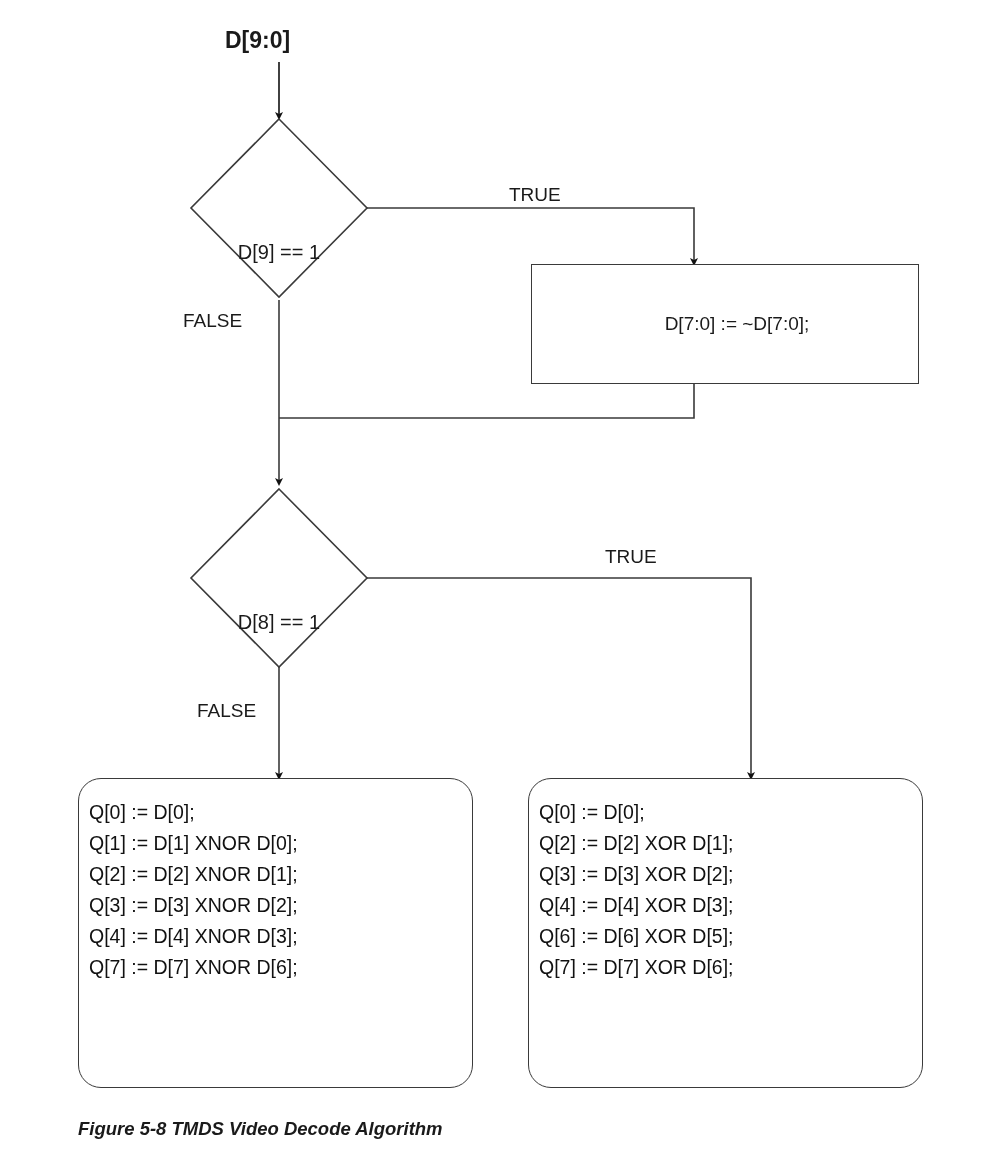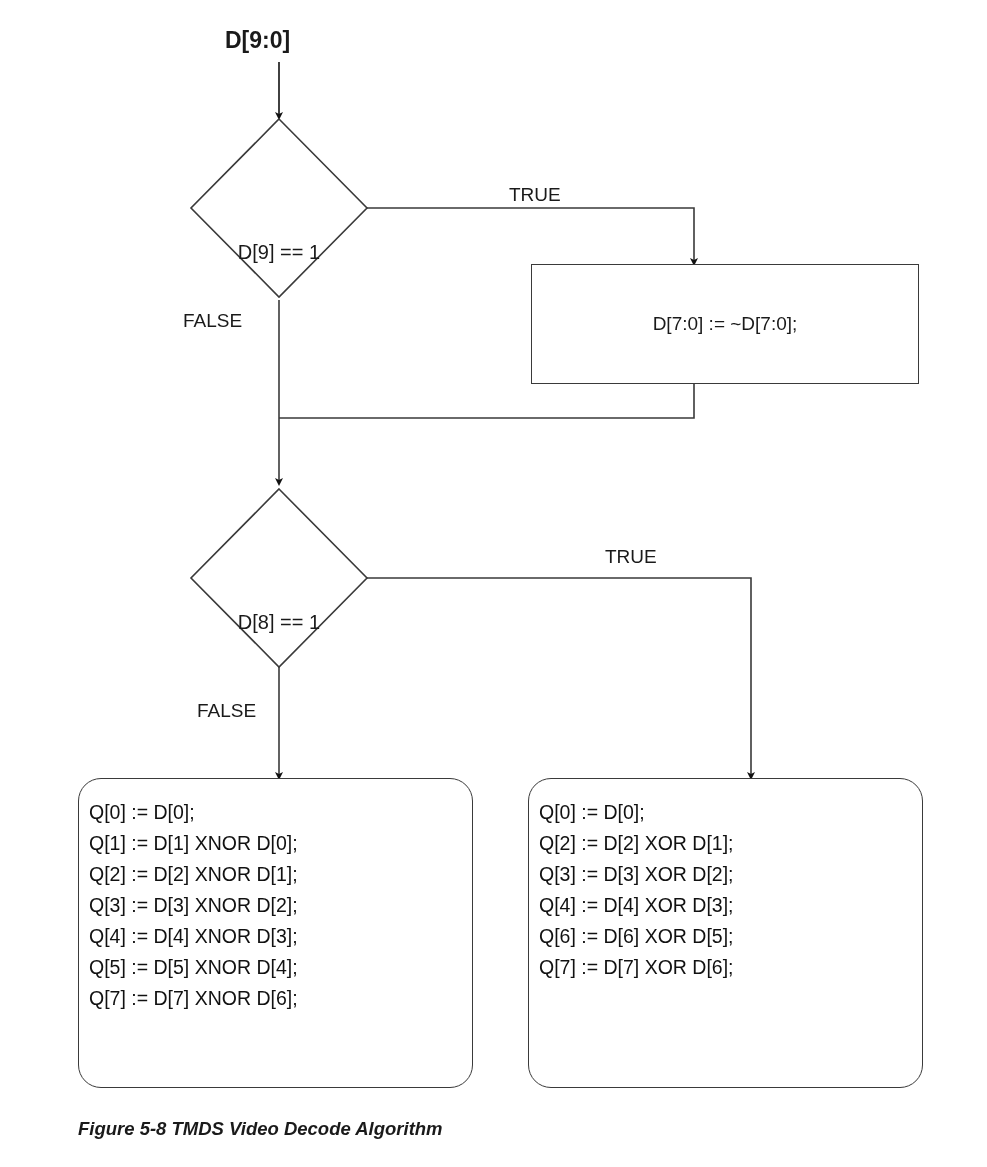--- a/index.html
+++ b/index.html
@@ -126,31 +126,30 @@
 
   <div class="diamond-wrap" style="left:191px; top:566px; width:176px;">
     <div class="diamond-text">D[8] == 1</div>
   </div>
 
   <div class="label edge-label" style="left:509px; top:184px;">TRUE</div>
   <div class="label edge-label" style="left:183px; top:310px;">FALSE</div>
   <div class="label edge-label" style="left:605px; top:546px;">TRUE</div>
   <div class="label edge-label" style="left:197px; top:700px;">FALSE</div>
 
-  <div class="box" style="left:531px; top:264px; width:388px; height:120px;">
+  <div class="box" style="left:531px; top:264px; width:388px; height:120px;padding-left:12px;">
     <div class="box-center-text" style="top:48px;">D[7:0] := ~D[7:0];</div>
   </div>
 
   <div class="box code-box" style="left:78px; top:778px; width:395px; height:310px;">
     <div>Q[0] := D[0];</div>
     <div>Q[1] := D[1] XNOR D[0];</div>
     <div>Q[2] := D[2] XNOR D[1];</div>
     <div>Q[3] := D[3] XNOR D[2];</div>
     <div>Q[4] := D[4] XNOR D[3];</div>
-    <div>Q[5] := D[5] XNOR D[4];</div>
     <div>Q[7] := D[7] XNOR D[6];</div>
   </div>
 
   <div class="box code-box" style="left:528px; top:778px; width:395px; height:310px;">
     <div>Q[0] := D[0];</div>
     <div>Q[2] := D[2] XOR D[1];</div>
     <div>Q[3] := D[3] XOR D[2];</div>
     <div>Q[4] := D[4] XOR D[3];</div>
     <div>Q[6] := D[6] XOR D[5];</div>
     <div>Q[7] := D[7] XOR D[6];</div>

